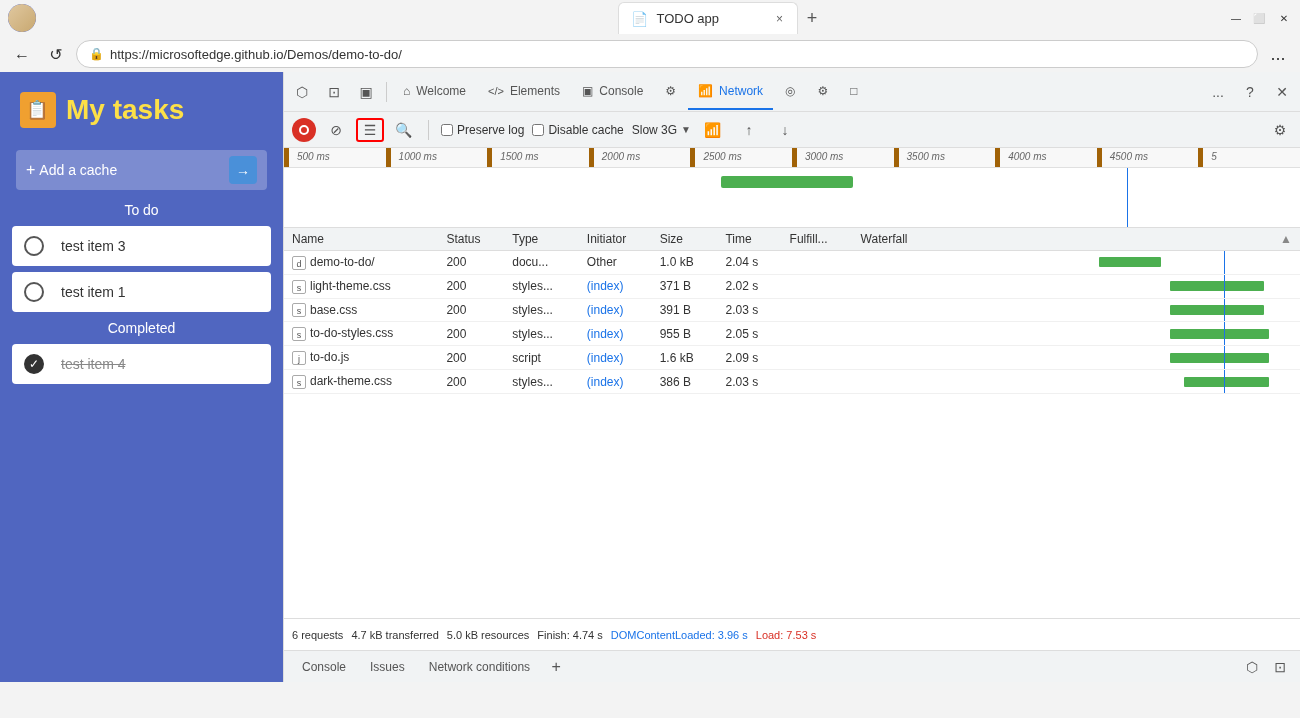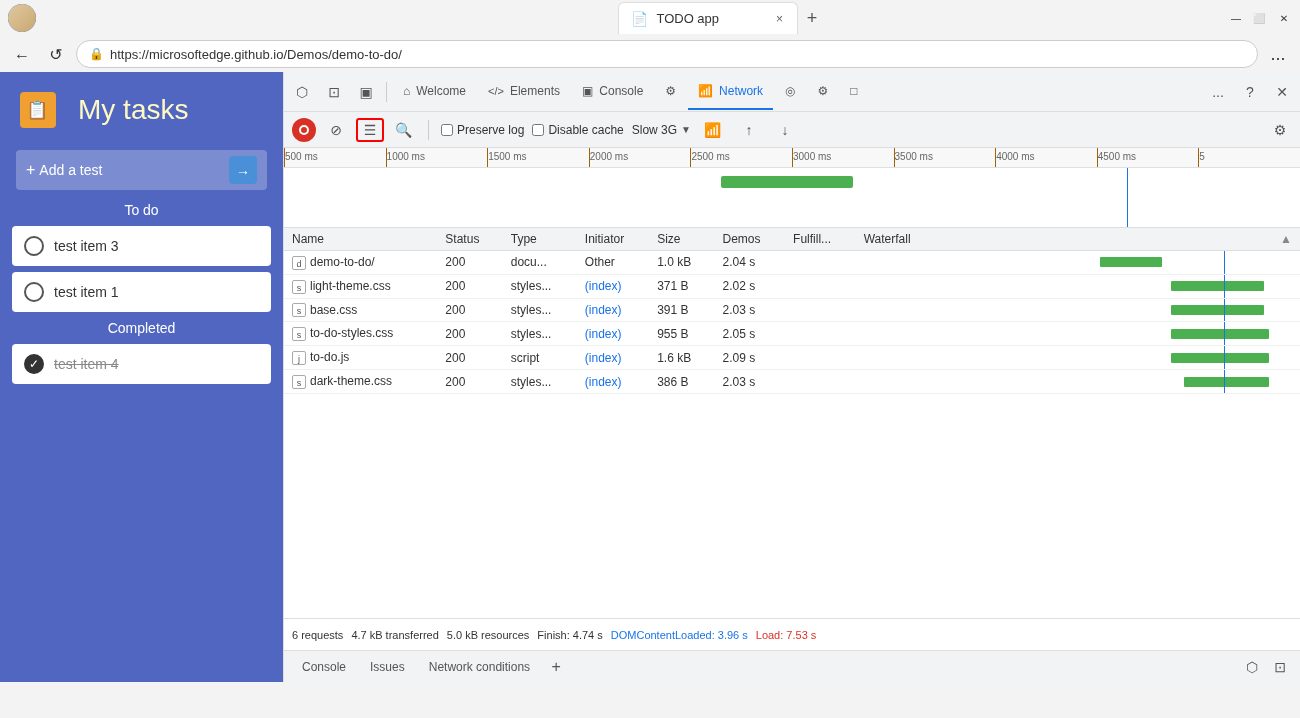--- a/index.html
+++ b/index.html
@@ -23,27 +23,27 @@
     .url-text { flex: 1; color: #333; }
     .more-btn { width: 28px; height: 28px; display: flex; align-items: center; justify-content: center; font-size: 18px; color: #333; cursor: pointer; border-radius: 50%; }
 
     
     .main-content { display: flex; height: calc(718px - 108px); }
 
     
     .todo-sidebar { width: 283px; background: #5066c0; min-height: 100%; flex-shrink: 0; padding: 0; overflow: hidden; }
     .todo-header { display: flex; align-items: center; gap: 10px; padding: 20px 20px 10px; }
     .todo-icon { width: 36px; height: 36px; background: #f0a030; border-radius: 4px; display: flex; align-items: center; justify-content: center; color: white; font-size: 18px; }
-    .todo-title { color: #fef9c3; font-size: 28px; font-weight: 400; margin-left: 12px; }
+    .todo-title { color: #fde047; font-size: 28px; font-weight: 700; }
     .add-task-bar { display: flex; align-items: center; background: rgba(255,255,255,0.25); border-radius: 4px; margin: 12px 16px; padding: 0 10px; height: 40px; }
     .add-task-text { color: white; font-size: 14px; flex: 1; }
     .add-task-plus { color: white; font-size: 16px; margin-right: 4px; }
     .add-task-arrow { background: #4a90d9; border-radius: 4px; width: 28px; height: 28px; display: flex; align-items: center; justify-content: center; color: white; font-size: 14px; }
     .section-title { color: white; font-size: 14px; text-align: center; margin: 8px 0; font-weight: 400; }
-    .task-item { display: flex; align-items: center; background: white; border-radius: 4px; margin: 6px 12px; padding: 10px 12px; gap: 10px; }
+    .task-item { display: flex; align-items: center; background: white; border-radius: 4px; margin: 6px 12px; padding: 10px 12px; gap: 17px; }
     .task-checkbox { width: 20px; height: 20px; border-radius: 50%; border: 2px solid #555; display: flex; align-items: center; justify-content: center; flex-shrink: 0; }
     .task-checkbox.checked { background: #333; border-color: #333; color: white; font-size: 12px; }
     .task-label { font-size: 14px; color: #333; }
     .task-label.done { text-decoration: line-through; color: #888; }
 
     
     .devtools { flex: 1; background: white; display: flex; flex-direction: column; border-left: 1px solid #ddd; }
     .devtools-toolbar { display: flex; align-items: center; height: 40px; background: #f1f3f4; border-bottom: 1px solid #ddd; padding: 0 4px; gap: 2px; }
     .devtools-tab { padding: 0 10px; height: 36px; display: flex; align-items: center; gap: 6px; font-size: 12px; color: #555; cursor: pointer; border-bottom: 2px solid transparent; position: relative; }
     .devtools-tab.active { color: #1a73e8; border-bottom: 2px solid #1a73e8; }
@@ -60,21 +60,21 @@
     .search-btn { width: 24px; height: 24px; display: flex; align-items: center; justify-content: center; cursor: pointer; color: #555; font-size: 14px; }
     .checkbox-label { display: flex; align-items: center; gap: 4px; cursor: pointer; font-size: 12px; color: #333; }
     .checkbox-label input { width: 12px; height: 12px; }
     .throttle-select { display: flex; align-items: center; gap: 4px; font-size: 12px; color: #333; cursor: pointer; }
     .throttle-dropdown { color: #555; font-size: 10px; }
     .gear-btn { width: 24px; height: 24px; display: flex; align-items: center; justify-content: center; cursor: pointer; color: #555; font-size: 14px; }
 
     
     .timeline-area { height: 80px; border-bottom: 1px solid #ddd; position: relative; overflow: hidden; background: white; }
     .timeline-ruler { display: flex; height: 20px; border-bottom: 1px solid #e0e0e0; background: #f8f8f8; }
-    .timeline-tick { flex: 1; border-left: 1px solid #a16207; font-size: 10px; color: #666; padding: 3px 0; }
+    .timeline-tick { flex: 1; border-left: 5px solid #a16207; font-size: 10px; color: #666; padding: 3px 8px; font-style: italic; }
     .timeline-chart { height: 60px; position: relative; }
 
     
     .network-table-container { flex: 1; overflow: auto; }
     .network-table { width: 100%; border-collapse: collapse; }
     .network-table th { position: sticky; top: 0; background: #f1f3f4; text-align: left; padding: 4px 8px; font-size: 12px; font-weight: 500; border-bottom: 1px solid #ddd; color: #333; white-space: nowrap; }
     .network-table td { padding: 4px 8px; font-size: 12px; border-bottom: 1px solid #f0f0f0; white-space: nowrap; color: #333; margin-left: 20px; }
     .row-icon { display: inline-block; width: 14px; height: 14px; border: 1px solid #aaa; border-radius: 2px; margin-right: 4px; vertical-align: middle; font-size: 9px; text-align: center; line-height: 14px; color: #555; }
     .initiator-link { color: #1a73e8; text-decoration: none; text-align: center; }
     .waterfall-cell { position: relative; min-width: 340px; }
@@ -135,21 +135,21 @@
 
   <div class="main-content">
 
     <div class="todo-sidebar">
       <div class="todo-header">
         <div class="todo-icon">📋</div>
         <div class="todo-title">My tasks</div>
       </div>
       <div class="add-task-bar">
         <span class="add-task-plus">+</span>
-        <span class="add-task-text">Add a test</span>
+        <span class="add-task-text">Add a cache</span>
         <div class="add-task-arrow">→</div>
       </div>
       <div class="section-title">To do</div>
       <div class="task-item">
         <div class="task-checkbox"></div>
         <span class="task-label">test item 3</span>
       </div>
       <div class="task-item">
         <div class="task-checkbox"></div>
         <span class="task-label">test item 1</span>
@@ -256,21 +256,21 @@
 
       <div class="network-table-container">
         <table class="network-table">
           <thead>
             <tr>
               <th>Name</th>
               <th>Status</th>
               <th>Type</th>
               <th>Initiator</th>
               <th>Size</th>
-              <th>Demos</th>
+              <th>Time</th>
               <th>Fulfill...</th>
               <th>Waterfall <span class="sort-icon">▲</span></th>
             </tr>
           </thead>
           <tbody id="network-table-body">
           <tr>
                 <td><span class="row-icon">d</span>demo-to-do/</td>
                 <td>200</td>
                 <td>docu...</td>
                 <td>Other</td>

